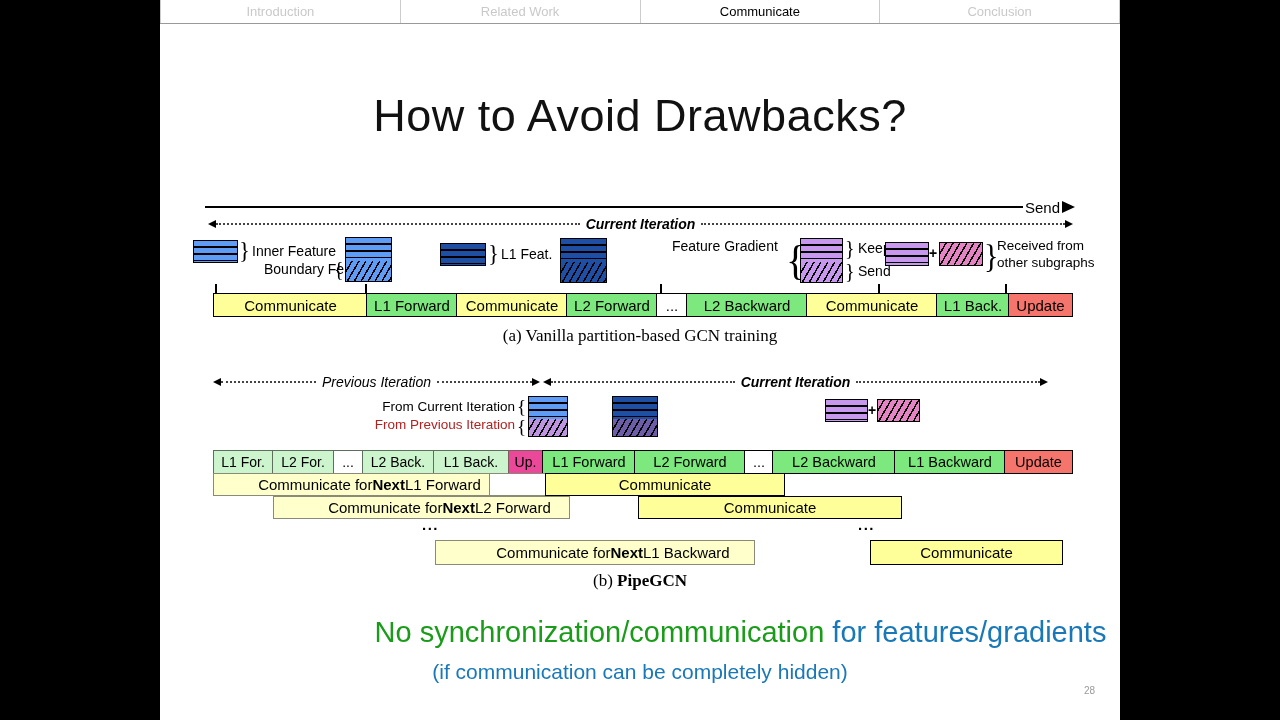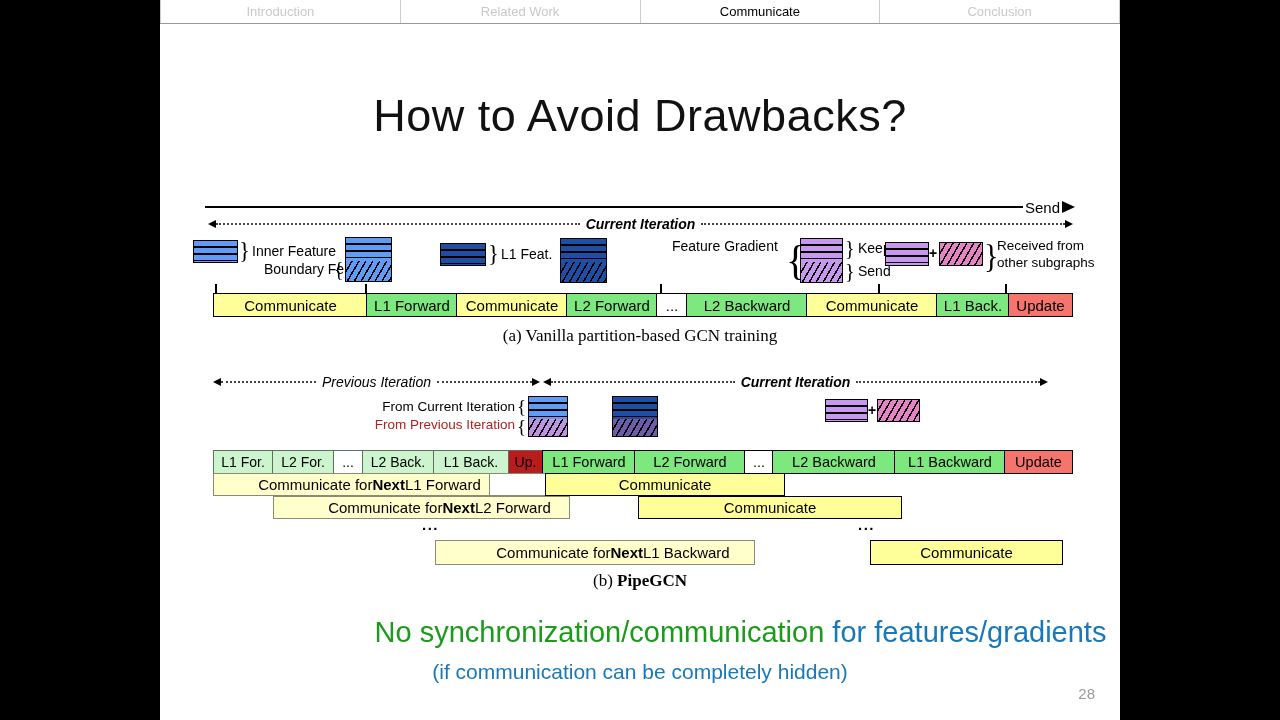--- a/index.html
+++ b/index.html
@@ -16,21 +16,21 @@
   .title{position:absolute;left:0;top:90px;width:960px;text-align:center;
     font-size:45px;color:#111;letter-spacing:.5px;}
   .seg{position:absolute;box-sizing:border-box;display:flex;align-items:center;
     justify-content:center;white-space:nowrap;color:#000;}
   .c-comm{background:#FFFF99;border:1.6px solid #000;}
   .c-comp{background:#7DE87D;border:1.6px solid #000;}
   .c-upd{background:#F5756C;border:1.6px solid #000;}
   .c-gap{background:#fff;border:1.6px solid #000;}
   .c-comm-p{background:#FFFFCC;border:1.4px solid #8a8a78;padding-left:36px;}
   .c-comp-p{background:#CDF5CD;border:1.4px solid #5f6f5f;}
-  .c-upd-p{background:#b91c1c;border:1.4px solid #7a5f5f;}
+  .c-upd-p{background:#ec4899;border:1.4px solid #7a5f5f;}
   .c-gap-p{background:#fff;border:1.4px solid #5f6f5f;}
   .c-white{background:#fff;border:1.4px solid #8a8a78;}
   
   .blk{position:absolute;box-sizing:border-box;border:1.6px solid #000;
     display:flex;flex-direction:column;}
   .blk>div{flex:1;}
   .stripe{background:repeating-linear-gradient(to bottom,var(--f) 0 5.2px,#000 5.2px 6.8px);}
   .hatch{background:repeating-linear-gradient(120deg,var(--f) 0 4.5px,#000 4.5px 6px);}
   .f-lblue{--f:#5E9CF5;} .f-dblue{--f:#1F4FA5;} .f-purple{--f:#C897EE;}
   .f-pink{--f:#E583C4;} .f-lav{--f:#BE93E0;} .f-dpur{--f:#6F5CA8;}
@@ -53,21 +53,21 @@
   .tick{position:absolute;width:1.6px;height:9px;background:#000;}
   .caption{position:absolute;width:960px;text-align:center;
     font-family:"Liberation Serif",serif;font-size:17px;color:#000;}
   .ell{position:absolute;font-size:15px;font-weight:bold;letter-spacing:1.5px;color:#000;}
   
   .footer1{position:absolute;left:0;top:616px;width:1161px;text-align:center;font-size:29px;}
   .footer2{position:absolute;left:0;top:660px;width:960px;text-align:center;font-size:21px;
     color:#1878B8;}
   .green-txt{color:#1A9C1A;} .blue-txt{color:#1878B8;}
   .pagenum{position:absolute;left:895px;top:685px;width:40px;text-align:right;
-    font-size:15px;color:#9a9a9a;}
+    font-size:10px;color:#9a9a9a;}
 </style>
 </head>
 <body>
 
 <div class="stage">
 
   <div class="nav">
     <div class="tab">Introduction</div>
     <div class="tab">Related Work</div>
     <div class="tab active">Communicate</div>

